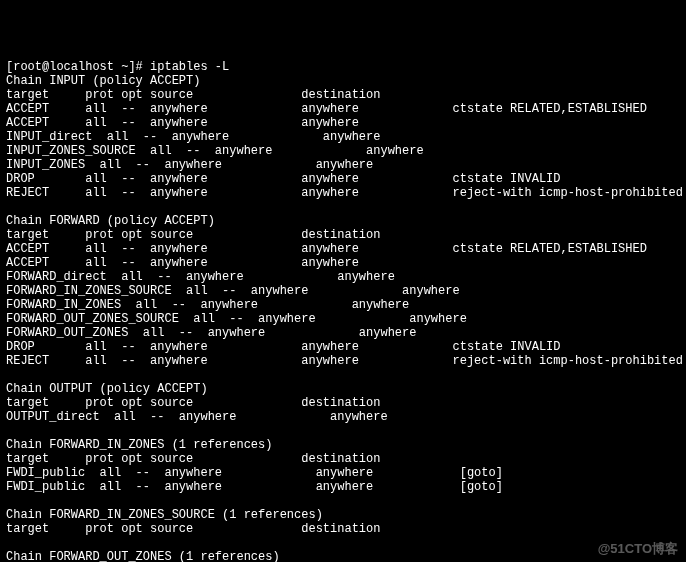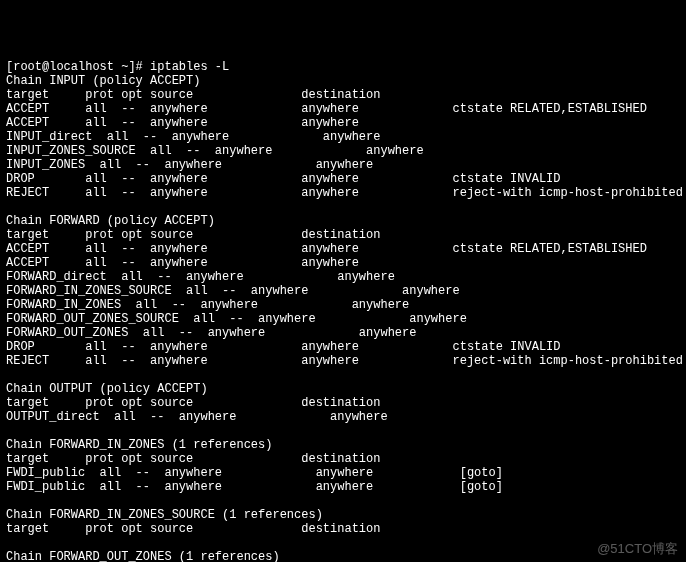--- a/index.html
+++ b/index.html
@@ -16,20 +16,21 @@
     position: relative;
     white-space: pre;
   }
   .watermark {
     position: absolute;
     right: 8px;
     bottom: 6px;
     color: rgba(255,255,255,0.35);
     font-size: 13px;
     font-family: sans-serif;
+    font-weight: bold;
   }
 </style>
 </head>
 <body>
 
 
 
 <div id="terminal">[root@localhost ~]# iptables -L
 Chain INPUT (policy ACCEPT)
 target     prot opt source               destination

